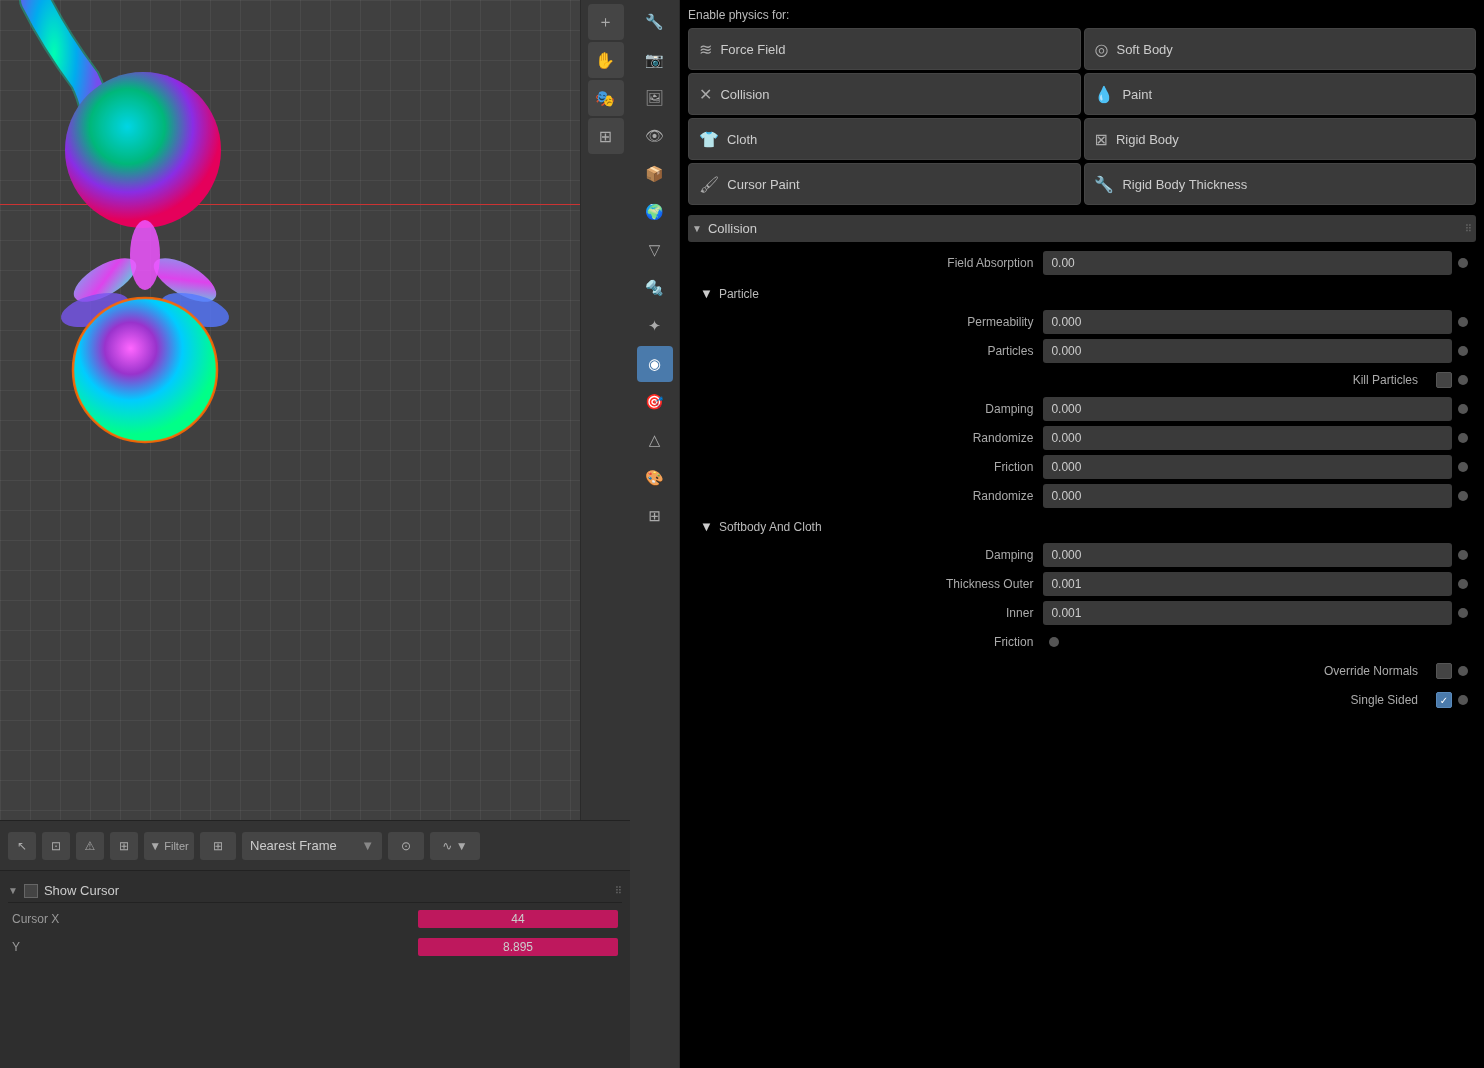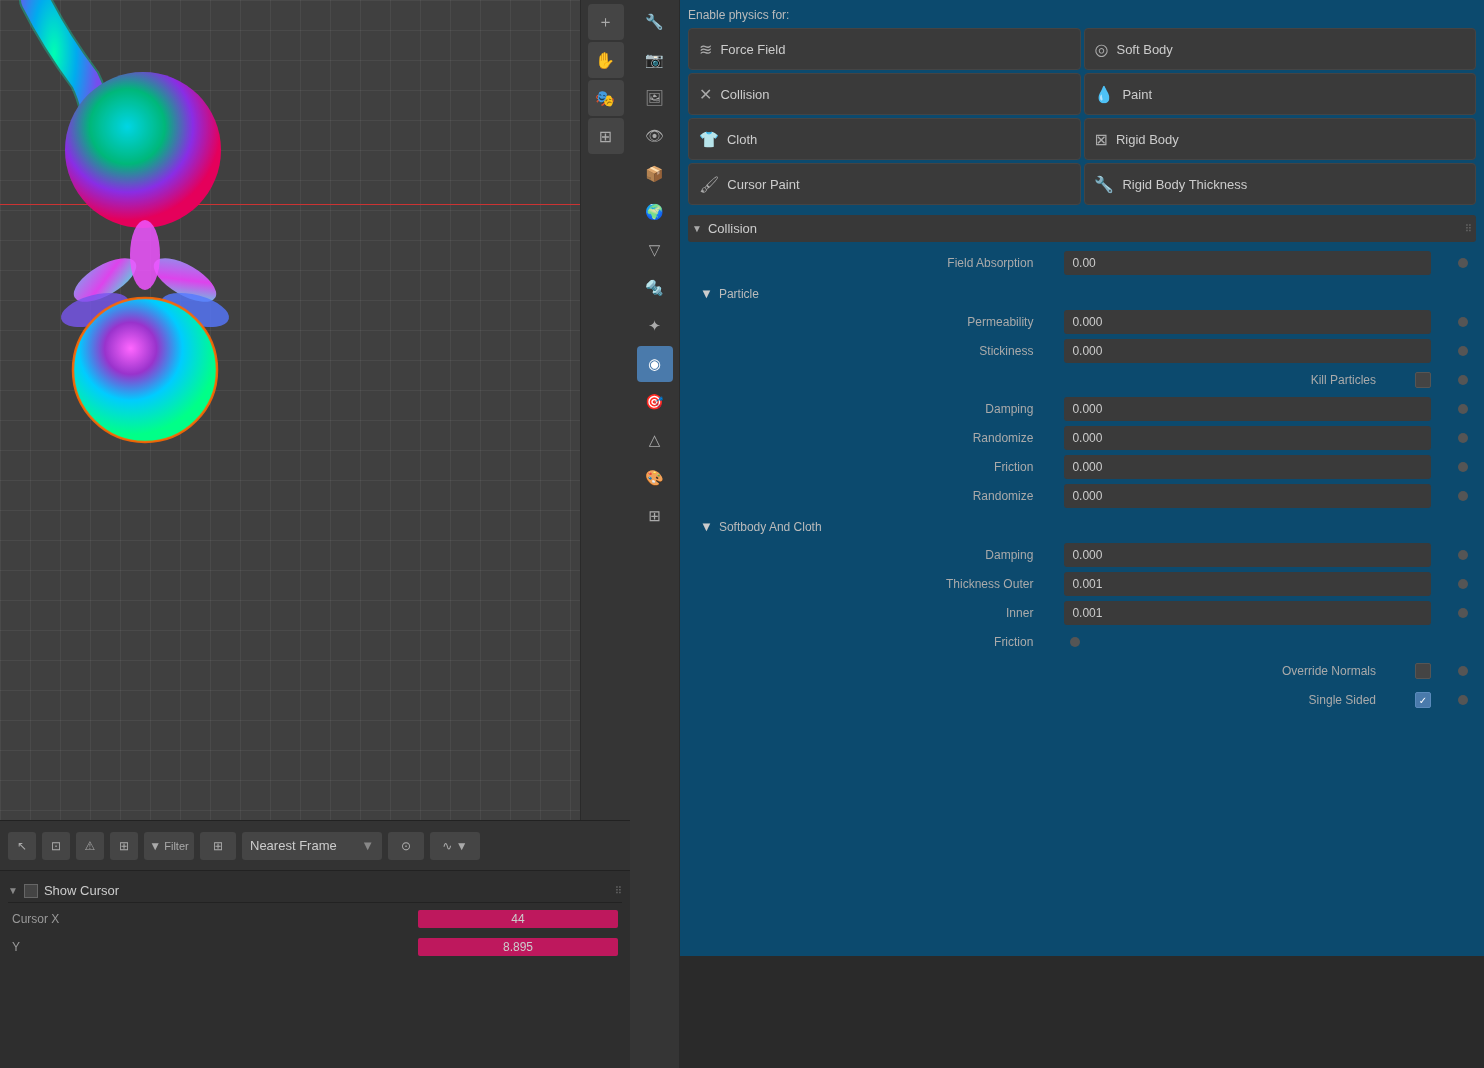--- a/index.html
+++ b/index.html
@@ -213,22 +213,22 @@
       display: flex;
       align-items: center;
       justify-content: center;
       font-size: 15px;
     }
     .sidebar-icon.active { background: #4a7aab; color: white; }
 
     
     .properties-panel {
       flex: 1;
-      height: 956px;
-      background: #0c4a6e;
+      height: 1068px;
+      background: #000000;
       overflow-y: auto;
       display: flex;
     }
 
     .properties-content {
       flex: 1;
       padding: 8px;
       overflow-y: auto;
     }
 
@@ -297,21 +297,20 @@
     .section-content {
       padding: 4px 8px;
       margin-bottom: 6px;
     }
 
     .field-row {
       display: flex;
       align-items: center;
       margin-bottom: 3px;
       min-height: 26px;
-      gap: 21px;
     }
 
     .field-label {
       text-align: right;
       color: #aaa;
       font-size: 12px;
       padding-right: 10px;
       flex: 0 0 45%;
     }
 
@@ -589,21 +588,21 @@
         <span class="subsection-title">Particle</span>
       </div>
 
       <div class="field-row">
         <span class="field-label">Permeability</span>
         <input class="field-value" type="text" value="0.000" style="">
         <div class="field-dot"></div>
       </div>
 
       <div class="field-row">
-        <span class="field-label">Stickiness</span>
+        <span class="field-label">Particles</span>
         <input class="field-value" type="text" value="0.000" style="">
         <div class="field-dot"></div>
       </div>
 
       <div class="field-row" style="justify-content:flex-end;">
         <span class="field-label" style="text-align:right;">Kill Particles</span>
         <div class="checkbox-box-empty" style="margin-left:8px;"></div>
         <div class="field-dot"></div>
       </div>
 

